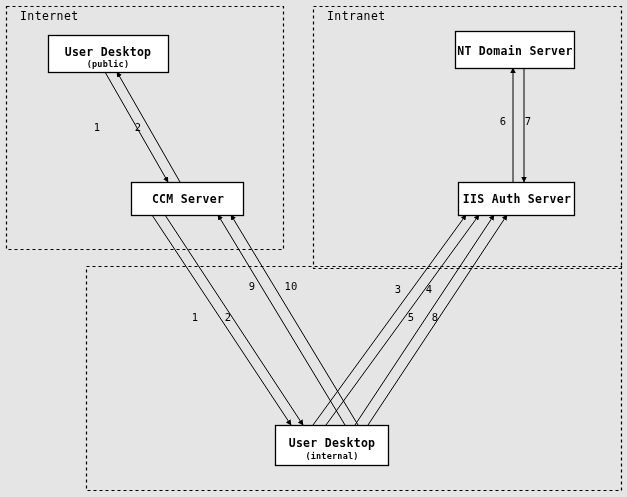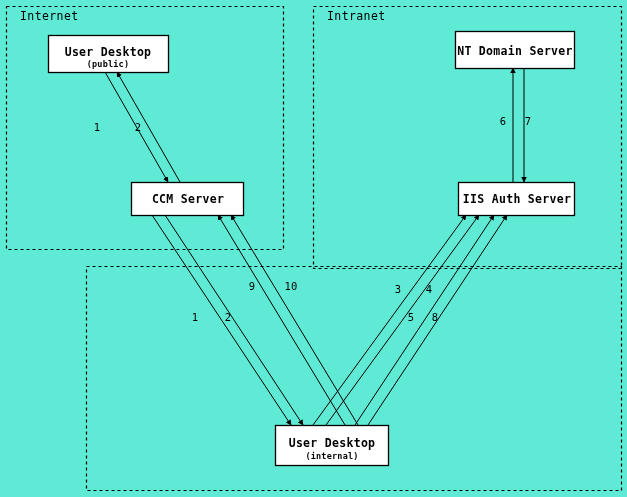--- a/index.html
+++ b/index.html
@@ -7,21 +7,21 @@
     padding: 0;
     background: #ffffff;
   }
   body {
     font-family: "DejaVu Sans Mono", monospace;
   }
   #diagram-root {
     position: relative;
     width: 627px;
     height: 497px;
-    background: #5eead4;
+    background: #e5e5e5;
     overflow: hidden;
   }
   svg.diagram-canvas {
     display: block;
     width: 627px;
     height: 497px;
   }
   .zone-box {
     fill: none;
     stroke: #000000;

